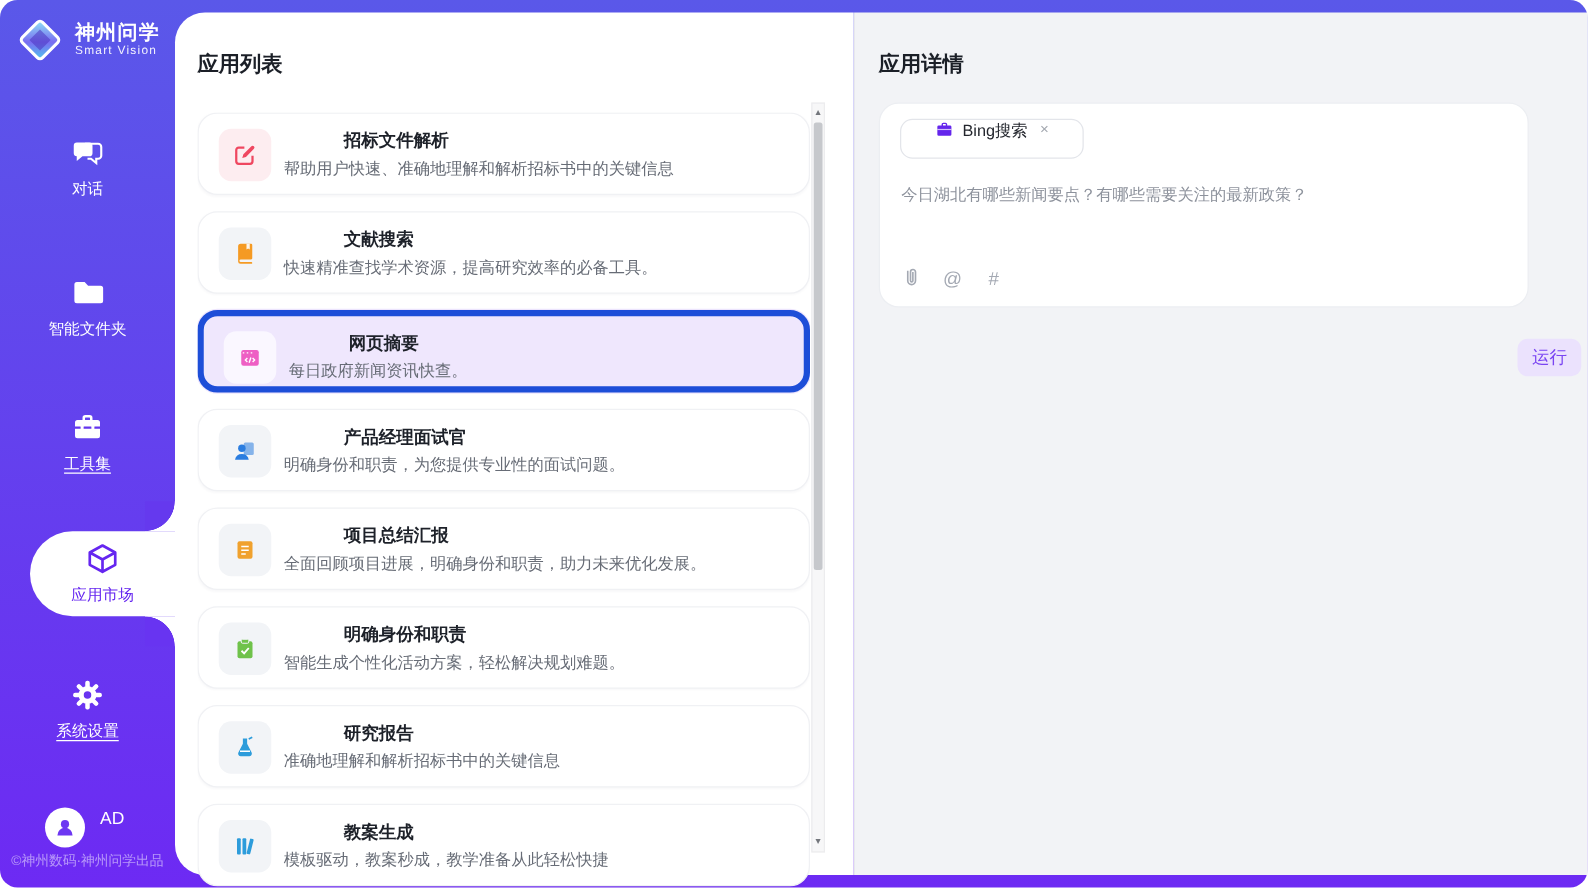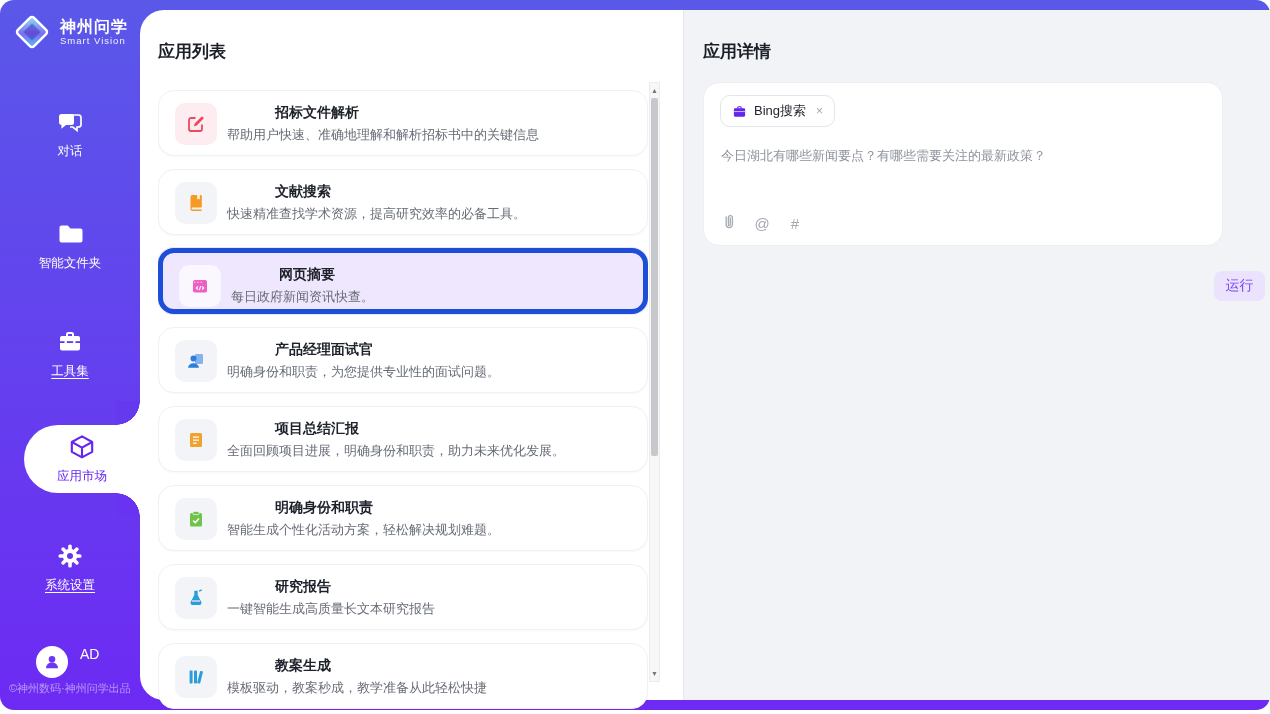--- a/index.html
+++ b/index.html
@@ -63,21 +63,21 @@
   .sb-thumb { position:absolute; left:1px; top:15px; width:7px; height:358px; background:#c6c8cc;
     border-radius:2px; cursor:pointer; }
 
   
   .detail-panel { position:absolute; left:683px; top:10px; width:611px; height:690px;
     background:#f2f3f6; border-left:1px solid #e7e8ec; border-radius:0 24px 24px 0; }
   .detail-title { position:absolute; left:19px; top:30px; font-size:17px; font-weight:bold; color:#1b1f27; }
   .prompt-card { position:absolute; left:19px; top:72px; width:520px; height:164px; background:#fff;
     border:1px solid #eceef2; border-radius:16px; }
   .tool-chip { position:absolute; left:16px; top:12px; height:32px; display:inline-flex;
-    align-items:center; gap:7px; padding:0 11px; background:#fff; border:1px solid #e3e5ea;
+    align-items:flex-start; gap:7px; padding:0 27px; background:#fff; border:1px solid #e3e5ea;
     border-radius:10px; }
   .chip-label { font-size:13px; color:#23262d; }
   .chip-close { font-size:12px; color:#a2a7af; margin-left:3px; cursor:pointer; }
   .prompt-text { position:absolute; left:17px; top:64px; width:486px; font-size:13px; color:#8d929c; cursor:text; }
   .tools-row { position:absolute; left:17px; top:130px; display:flex; gap:17px; align-items:center;
     color:#a4a9b3; }
   .tool-glyph { font-size:15px; cursor:pointer; width:16px; text-align:center; }
   .run-btn { position:absolute; right:29px; top:261px; width:51px; height:30px; border:none;
     border-radius:8px; background:#ebe2fd; color:#7a45f2; font-size:14px; cursor:pointer;
     font-family:inherit; }
@@ -249,21 +249,21 @@
 
         <div class="app-item">
           <div class="app-icon" style="color: rgb(45, 156, 219); background: rgb(242, 244, 247);">
             <svg width="20" height="20" viewBox="0 0 20 20">
               <path fill="currentColor" d="M8.3 2.8h3.4v4.1l3.6 7.1a2.1 2.1 0 0 1-1.9 3H6.6a2.1 2.1 0 0 1-1.9-3l3.6-7.1z"></path>
               <path d="M6 13h8" stroke="#ffffff" stroke-width="1.1"></path>
               <path d="M13 3.2l2.8-1.4" stroke="currentColor" stroke-width="1.4"></path>
             </svg>
           </div>
           <div class="app-title">研究报告</div>
-          <div class="app-desc">一键智能生成高质量长文本研究报告</div>
+          <div class="app-desc">准确地理解和解析招标书中的关键信息</div>
         </div>
 
         <div class="app-item">
           <div class="app-icon" style="color: rgb(45, 156, 219); background: rgb(242, 244, 247);">
             <svg width="20" height="20" viewBox="0 0 20 20">
               <g fill="currentColor">
                 <rect x="3.6" y="3.6" width="3" height="13" rx="0.8"></rect>
                 <rect x="8" y="3.6" width="3" height="13" rx="0.8"></rect>
                 <rect x="12.6" y="3.9" width="3" height="12.6" rx="0.8" transform="rotate(14 14.1 10.2)"></rect>
               </g>

